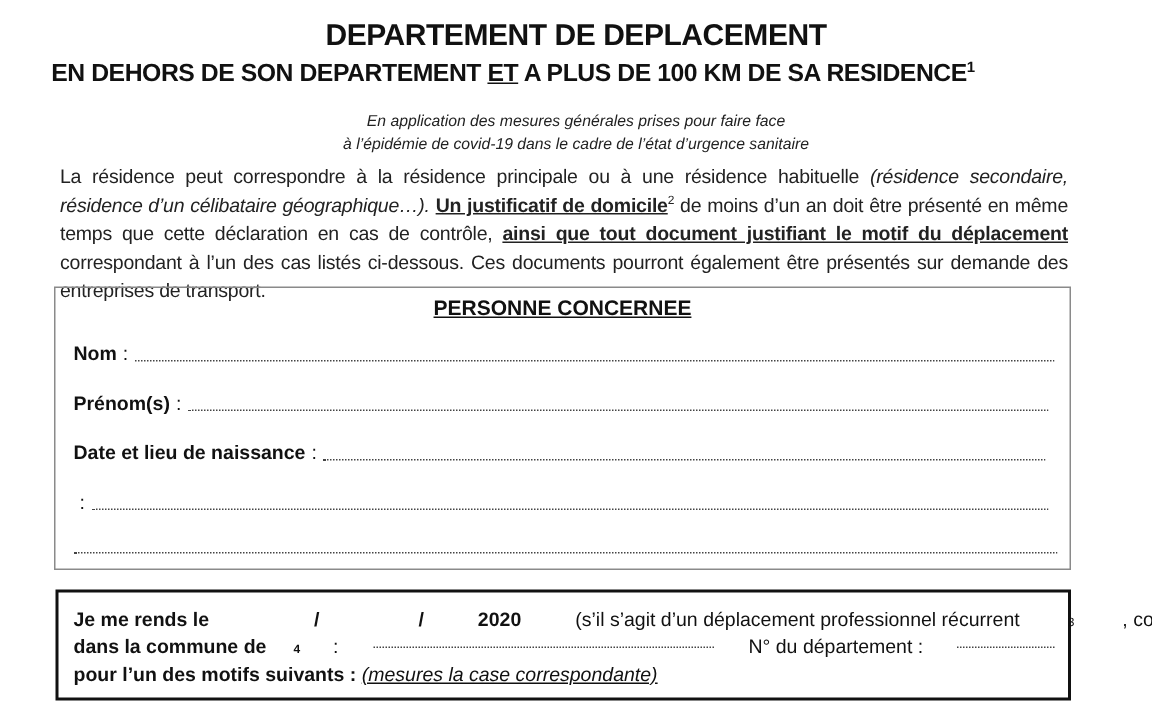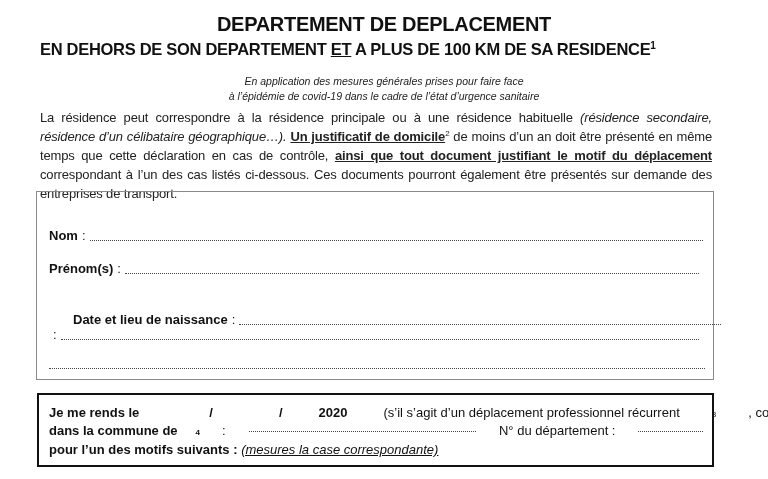--- a/index.html
+++ b/index.html
@@ -5,22 +5,22 @@
   html, body { margin: 0; padding: 0; background: #ffffff; }
   body {
     width: 768px; height: 479px; overflow: hidden; position: relative;
     font-family: "Liberation Sans", sans-serif; color: #111;
   }
   .title1 {
     position: absolute; left: 0; top: 12px; width: 768px; text-align: center;
     font-weight: bold; font-size: 20px; letter-spacing: -0.3px; line-height: 24px;
   }
   .title2 {
-    position: absolute; left: 0; top: 38px; width: 684px; 
-    font-weight: bold; font-size: 16.5px; letter-spacing: -0.3px; line-height: 22px; padding-left: 40px;
+    position: absolute; left: 0; top: 38px; width: 684px; text-align: center;
+    font-weight: bold; font-size: 16.5px; letter-spacing: -0.3px; line-height: 22px;
   }
   .title2 u { text-decoration: underline; }
   .title2 sup { font-size: 10px; vertical-align: 6px; line-height: 0; }
   .subtitle {
     position: absolute; left: 0; top: 74px; width: 768px; text-align: center;
     font-style: italic; font-size: 10.5px; line-height: 15px; color: #222;
   }
   .para {
     position: absolute; left: 40px; top: 108px; width: 672px;
     font-size: 13px; line-height: 19px; text-align: justify; color: #222;
@@ -73,34 +73,35 @@
 <div class="title2"><span>EN DEHORS DE SON DEPARTEMENT </span><u>ET</u><span> A PLUS DE 100 KM DE SA RESIDENCE</span><sup>1</sup></div>
 
 <div class="subtitle">
   <div>En application des mesures générales prises pour faire face</div>
   <div>à l’épidémie de covid-19 dans le cadre de l’état d’urgence sanitaire</div>
 </div>
 
 <div class="para"><span>La résidence peut correspondre à la résidence principale ou à une résidence habituelle </span><i>(résidence secondaire, résidence d’un célibataire géographique…).</i><span> </span><span class="bu">Un justificatif de domicile</span><sup>2</sup><span> de moins d’un an doit être présenté en même temps que cette déclaration en cas de contrôle, </span><span class="bu">ainsi que tout document justifiant le motif du déplacement</span><span> correspondant à l’un des cas listés ci-dessous. Ces documents pourront également être présentés sur demande des entreprises de transport.</span></div>
 
 <div class="box1">
+  <div class="box1-title">PERSONNE CONCERNEE</div>
 
   <div class="field" style="top:35px;">
     <span class="lbl">Nom</span>
     <span class="sep">:</span>
     <span class="dots"></span>
   </div>
 
   <div class="field" style="top:68px; width:650px;">
     <span class="lbl">Prénom(s)</span>
     <span class="sep">:</span>
     <span class="dots"></span>
   </div>
 
-  <div class="field" style="top:119px; width:648px;margin-left:24px;">
+  <div class="field" style="top:101px; width:648px;">
     <span class="lbl">Date et lieu de naissance</span>
     <span class="sep">:</span>
     <span class="dots"></span>
   </div>
 
   <div class="field" style="top:134px; width:650px;">
     <span class="sep">:</span>
     <span class="dots"></span>
   </div>
 

